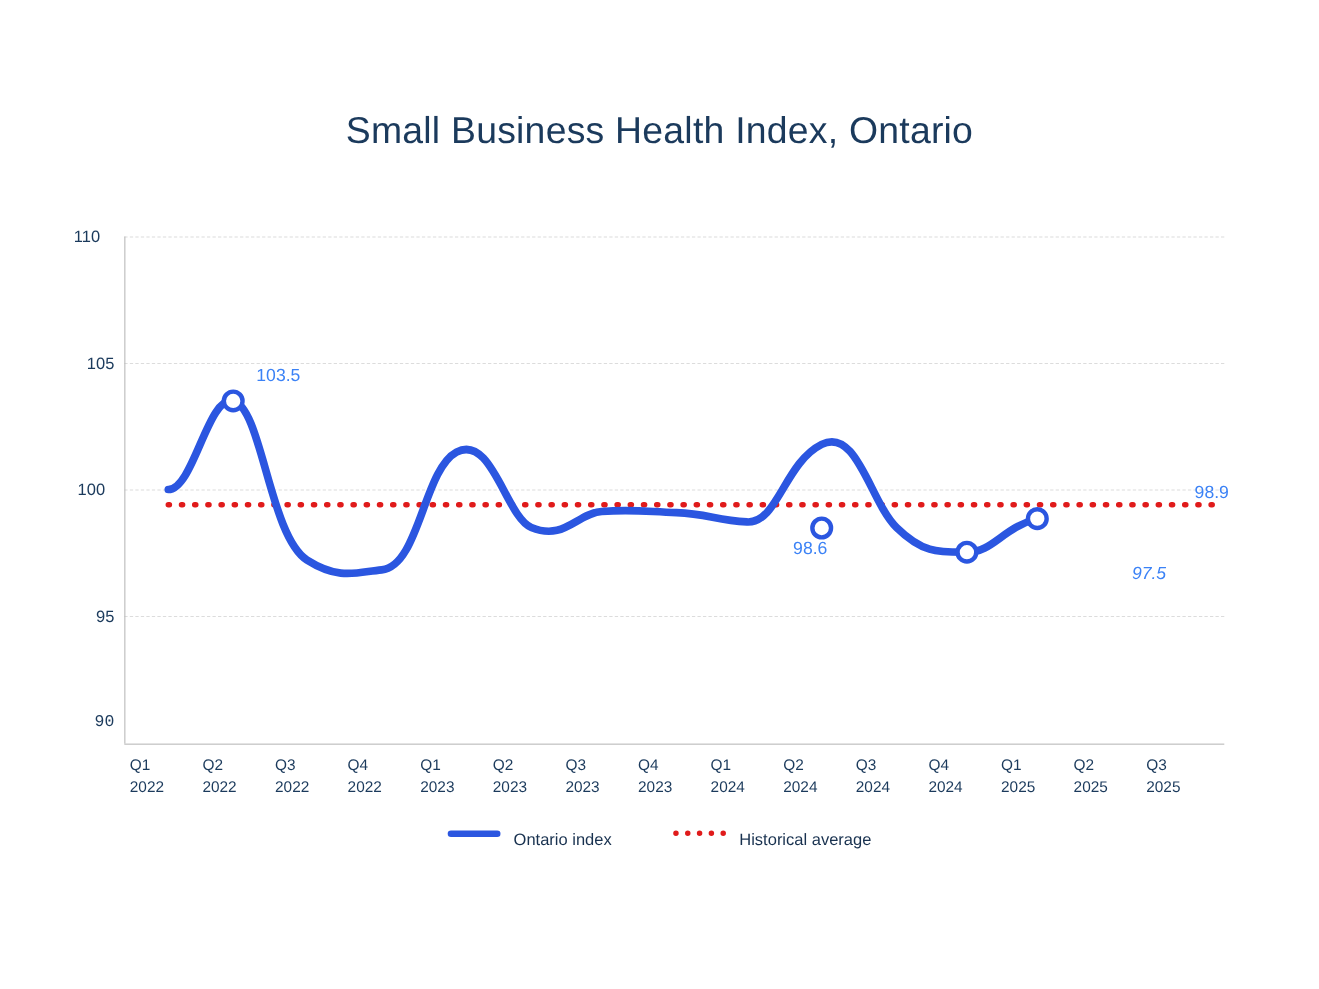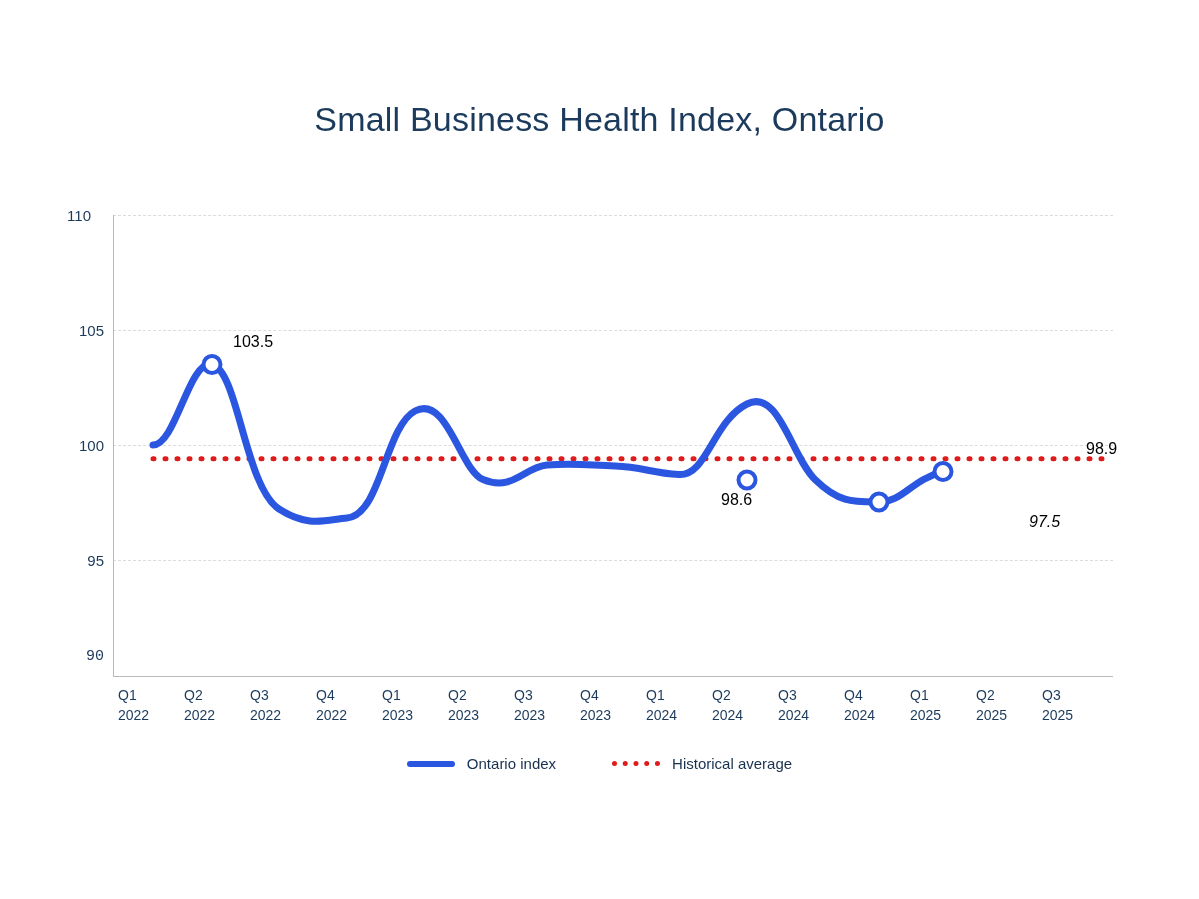--- a/index.html
+++ b/index.html
@@ -83,36 +83,35 @@
     position: absolute;
     left: 0;
     top: 0;
     width: 1000px;
     height: 460px;
     overflow: visible;
   }
   .point-label {
     position: absolute;
     font-size: 16px;
-    color: #000000;
+    color: #3b82f6;
     white-space: nowrap;
   }
   #legend {
     position: absolute;
     left: 0;
     top: 755px;
     width: 1199px;
     display: flex;
     justify-content: center;
     align-items: center;
     gap: 56px;
   }
   .legend-entry {
     display: flex;
-    align-items: center;
     gap: 12px;
     font-size: 15px;
     color: #18314f;
   }
   .legend-swatch-line {
     width: 48px;
     height: 6px;
     border-radius: 3px;
   }
   .legend-swatch-dotted {
@@ -163,21 +162,21 @@
     <div class="point-label" style="left:608px; top:276px;">98.6</div>
     <div class="point-label" style="left:916px; top:298px;font-style:italic;">97.5</div>
     <div class="point-label" style="left:973px; top:225px;">98.9</div>
   </div>
 
   <div id="y-axis-line"></div>
   <div id="x-axis-line"></div>
 
   <div class="y-tick-label" style="left:49px; top:207px;">110</div>
   <div class="y-tick-label" style="left:62px; top:322px;">105</div>
-  <div class="y-tick-label" style="left:62px; top:437px;">100</div>
+  <div class="y-tick-label" style="left:62px; top:437px;text-align:center;">100</div>
   <div class="y-tick-label" style="left:62px; top:552px;">95</div>
   <div class="y-tick-label" style="left:62px; top:648px;font-family:Liberation Mono, monospace;">90</div>
 
   <div class="x-tick-label" style="left:118px; top:685px;">
     <span>Q1</span>
     <span>2022</span>
   </div>
   <div class="x-tick-label" style="left:184px; top:685px;">
     <span>Q2</span>
     <span>2022</span>

